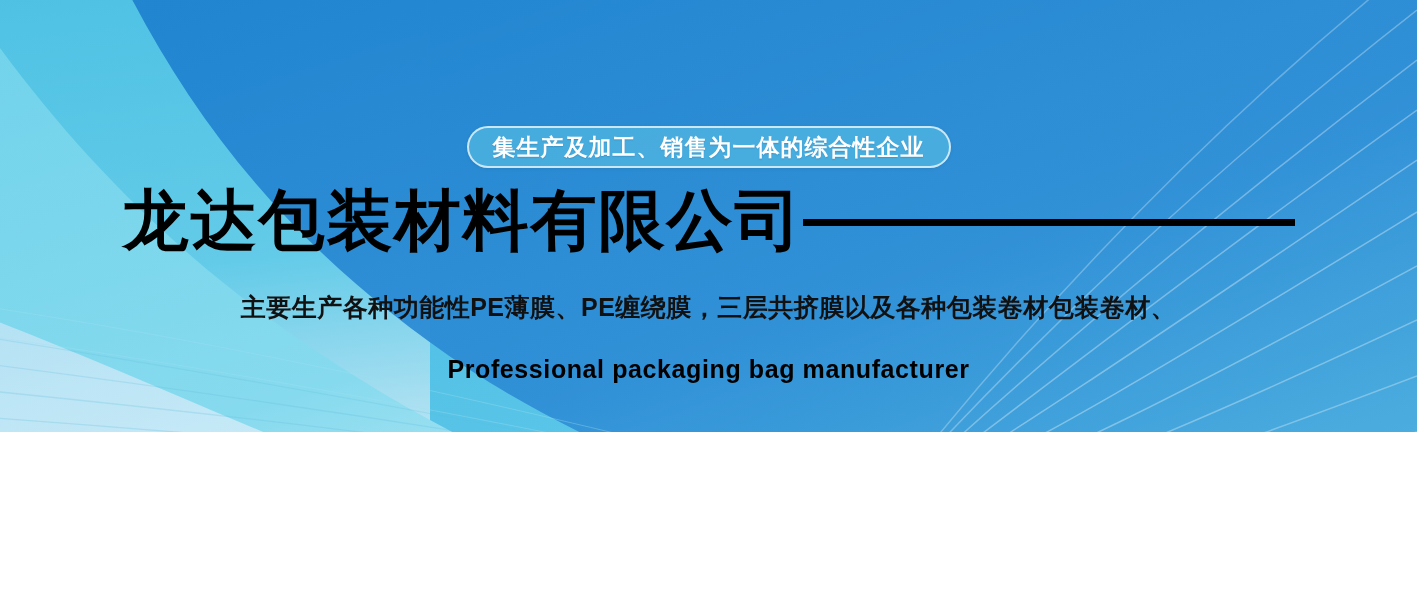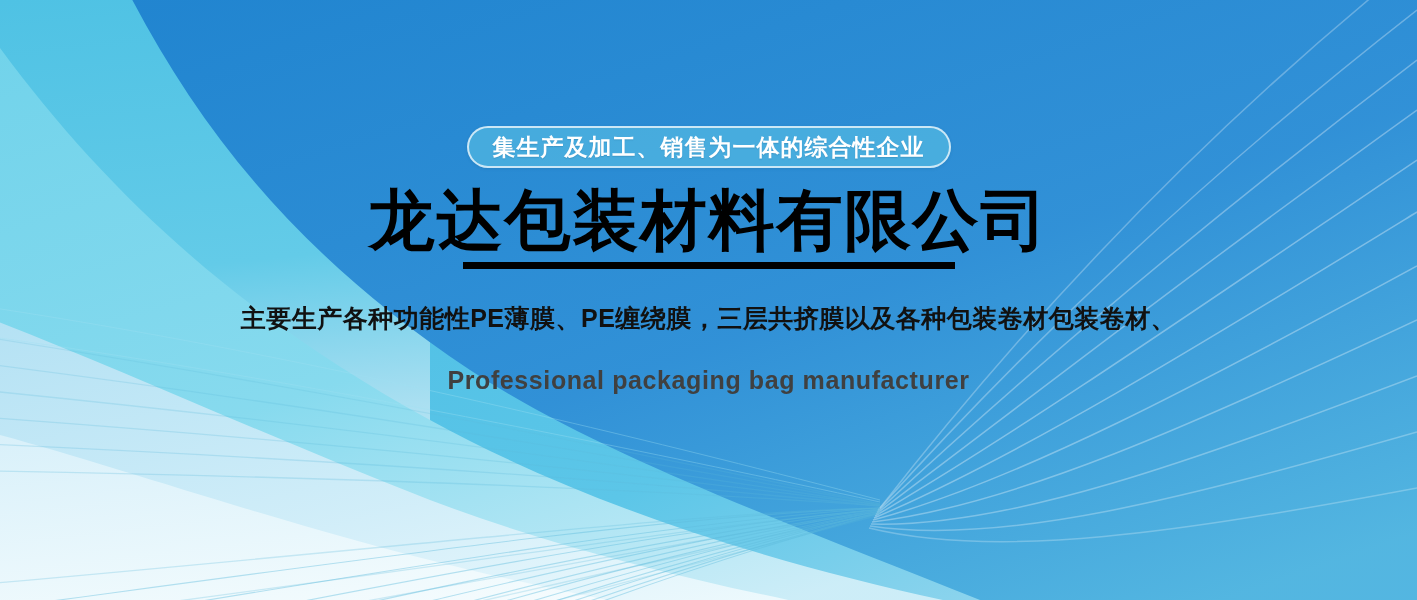--- a/index.html
+++ b/index.html
@@ -4,21 +4,21 @@
 <title>Banner</title>
 <style>
   html, body {
     margin: 0;
     padding: 0;
     background: #ffffff;
   }
   .banner {
     position: relative;
     width: 1417px;
-    height: 600px;
+    height: 432px;
     overflow: hidden;
     font-family: "Liberation Sans", "DejaVu Sans", sans-serif;
     background: #55c3e3;
   }
   .bg-svg {
     position: absolute;
     inset: 0;
     width: 1417px;
     height: 600px;
     display: block;
@@ -53,21 +53,21 @@
     font-weight: 700;
     letter-spacing: 1px;
     line-height: 1;
     text-shadow: 0 1px 1px rgba(30,95,140,0.25);
     white-space: nowrap;
   }
 
   .title-block {
     margin-top: 16px;
     display: flex;
-    flex-direction: column;
+    flex-direction: row;
     align-items: center;
   }
   .main-title {
     color: #000000;
     font-size: 66px;
     font-weight: 700;
     line-height: 1.12;
     letter-spacing: 2px;
     white-space: nowrap;
   }
@@ -86,21 +86,21 @@
     color: #111111;
     font-size: 25px;
     font-weight: 700;
     line-height: 44px;
     white-space: nowrap;
     letter-spacing: 0.5px;
   }
 
   .eng-tagline {
     margin-top: 26px;
-    color: #404040;
+    color: #000000;
     font-size: 25px;
     font-weight: 600;
     letter-spacing: 0.6px;
     white-space: nowrap;
   }
 </style>
 </head>
 <body>
 
 <div class="banner">

